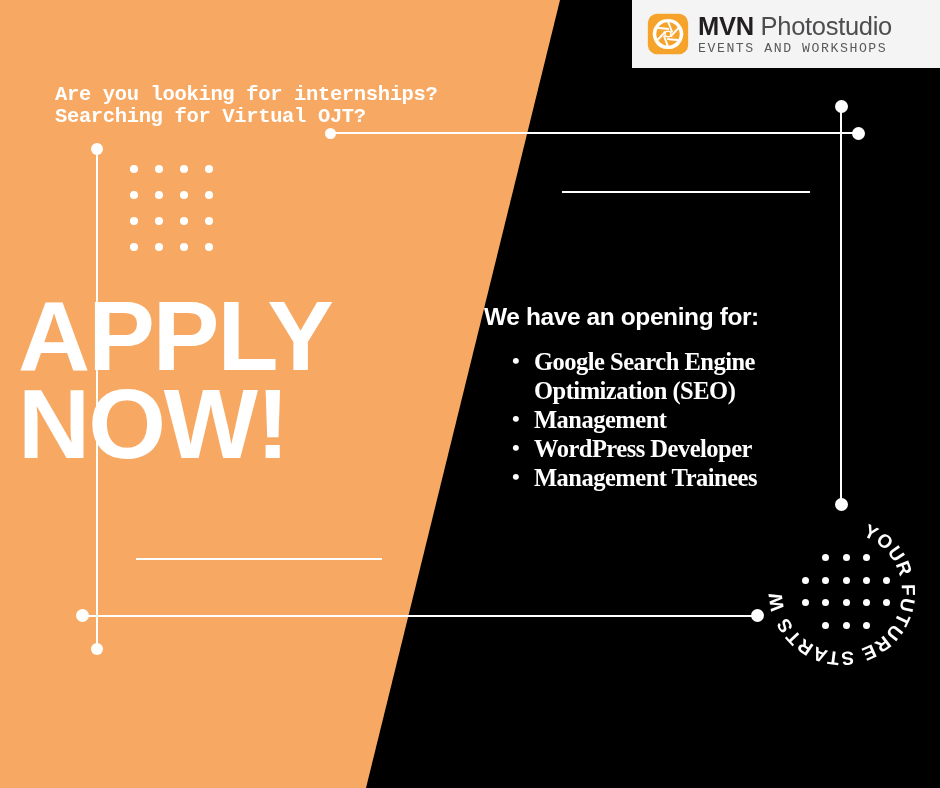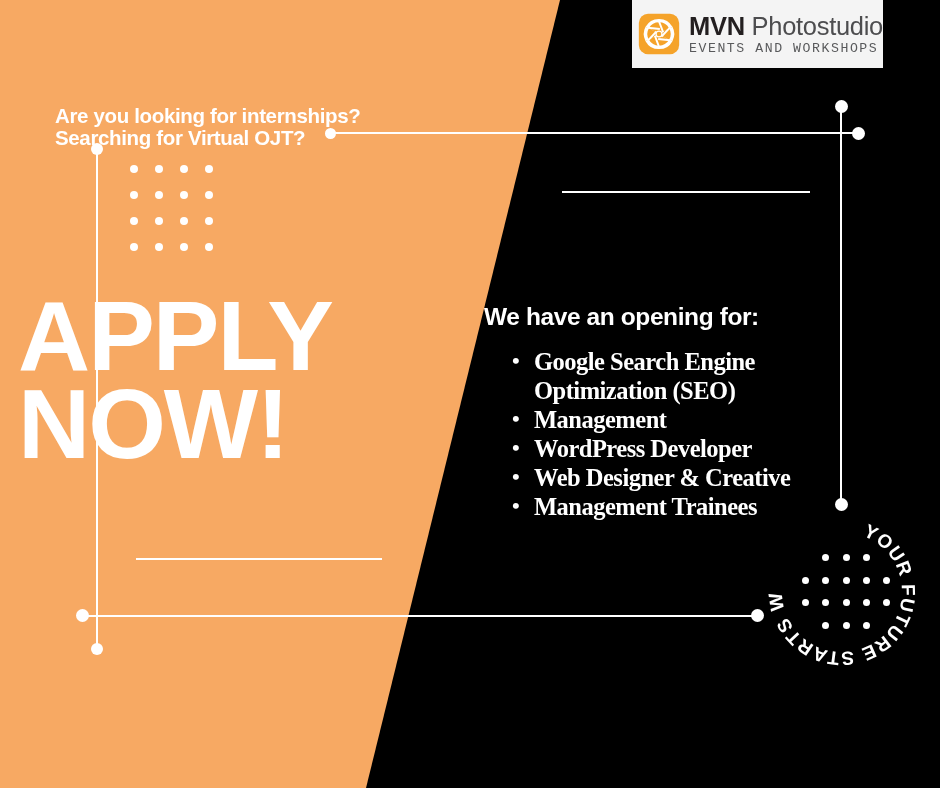--- a/index.html
+++ b/index.html
@@ -18,39 +18,39 @@
   
   .orange-panel {
     position:absolute; left:0; top:0; width:940px; height:788px;
     background:#f7a963;
     clip-path: polygon(0 0, 560px 0, 366px 788px, 0 788px);
     z-index:1;
   }
 
   
   .logo-block {
-    position:absolute; left:632px; top:0; width:251px; height:68px;
+    position:absolute; left:632px; top:0; width:308px; height:68px;
     background:#f4f4f4; z-index:6;
-    display:flex; align-items:center; padding-left:6px;
+    display:flex; align-items:center; padding-left:15px;
   }
   .logo-mark { width:42px; height:42px; flex:0 0 42px; position:relative; }
   .logo-text-wrap { margin-left:9px; display:flex; flex-direction:column; }
   .logo-line1 { font-size:25.5px; line-height:26px; letter-spacing:-0.3px; white-space:nowrap; }
   .logo-line1 .mvn { font-weight:bold; color:#231f20; }
   .logo-line1 .photostudio { font-weight:400; color:#4d4d4f; }
   .logo-line2 {
     font-size:13.2px; letter-spacing:1.55px; color:#58595b;
     margin-top:2px; white-space:nowrap;font-family:Liberation Mono, monospace;
   }
 
   
   .headline-q {
-    position:absolute; left:55px; top:105px; z-index:5;
+    position:absolute; left:55px; top:84px; z-index:5;
     color:#fff; font-weight:bold; font-size:20.5px; line-height:21.5px;
-    letter-spacing:-0.35px; white-space:nowrap;
+    letter-spacing:-0.35px; white-space:nowrap;font-family:Liberation Mono, monospace;
   }
 
   
   .apply-now {
     position:absolute; left:18px; top:292px; z-index:5;
     color:#fff; font-weight:bold;
     font-size:98px; line-height:88px;
     letter-spacing:-2px;
     transform:scaleX(1.02); transform-origin:left top;
   }
@@ -212,23 +212,20 @@
         <span>Google Search Engine</span>
         <span class="l2">Optimization (SEO)</span>
       </li>
       <li>
         <span>Management</span>
       </li>
       <li>
         <span>WordPress Developer</span>
       </li>
       <li>
-        <span>Web Designer &amp; Creative</span>
-      </li>
-      <li>
         <span>Management Trainees</span>
       </li>
     </ul>
   </div>
 
   <div class="badge">
     <svg viewBox="0 0 156 156" aria-hidden="true">
       <defs>
         <path id="badgeArc" d="M 18,78 A 60,60 0 1 1 138,78 A 60,60 0 1 1 18,78"></path>
       </defs>

